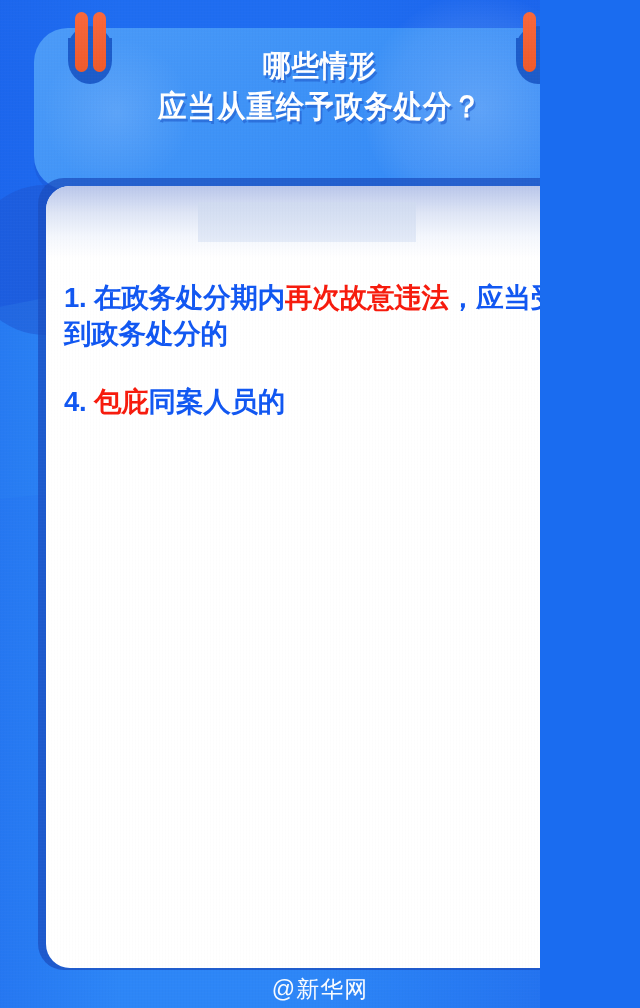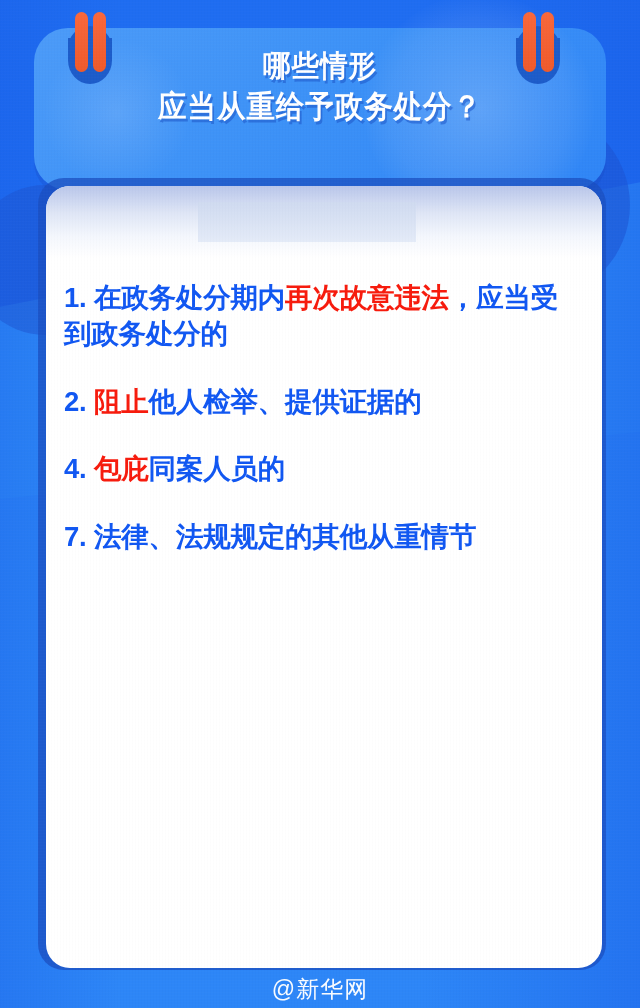--- a/index.html
+++ b/index.html
@@ -6,21 +6,21 @@
     margin: 0;
     padding: 0;
     background: #1a6cf0;
   }
   body {
     font-family: "Liberation Sans", "DejaVu Sans", sans-serif;
   }
 
   #poster {
     position: relative;
-    width: 640px;
+    width: 540px;
     height: 1008px;
     overflow: hidden;
     background: linear-gradient(160deg, #1f6ff2 0%, #2b7bf5 40%, #2f84f7 70%, #1f6ff2 100%);
   }
 
   
   .bg-base {
     position: absolute;
     inset: 0;
     background: #1f6df1;
@@ -285,22 +285,20 @@
     <div class="bar b2"></div>
   </div>
 
   <div class="card-shadow"></div>
   <div class="card">
     <div class="card-top-gradient"></div>
     <div class="card-top-block"></div>
 
     <div class="list" id="list-container">
         <div class="item"><span class="seg-blue">1.</span><span class="seg-blue"> 在政务处分期内</span><span class="seg-red">再次故意违法</span><span class="seg-blue">，应当受到政务处分的</span></div>
-        <div class="item"><span class="seg-blue">2.</span><span class="seg-blue"> </span><span class="seg-red">阻止</span><span class="seg-blue">他人检举、提供证据的</span></div>
         <div class="item"><span class="seg-blue">4.</span><span class="seg-blue"> </span><span class="seg-red">包庇</span><span class="seg-blue">同案人员的</span></div>
-        <div class="item"><span class="seg-blue">7.</span><span class="seg-blue"> 法律、法规规定的其他从重情节</span></div>
       </div>
   </div>
 
   <div class="noise"></div>
 
   <div class="footer">@新华网</div>
 </div>
 
 </body></html>

